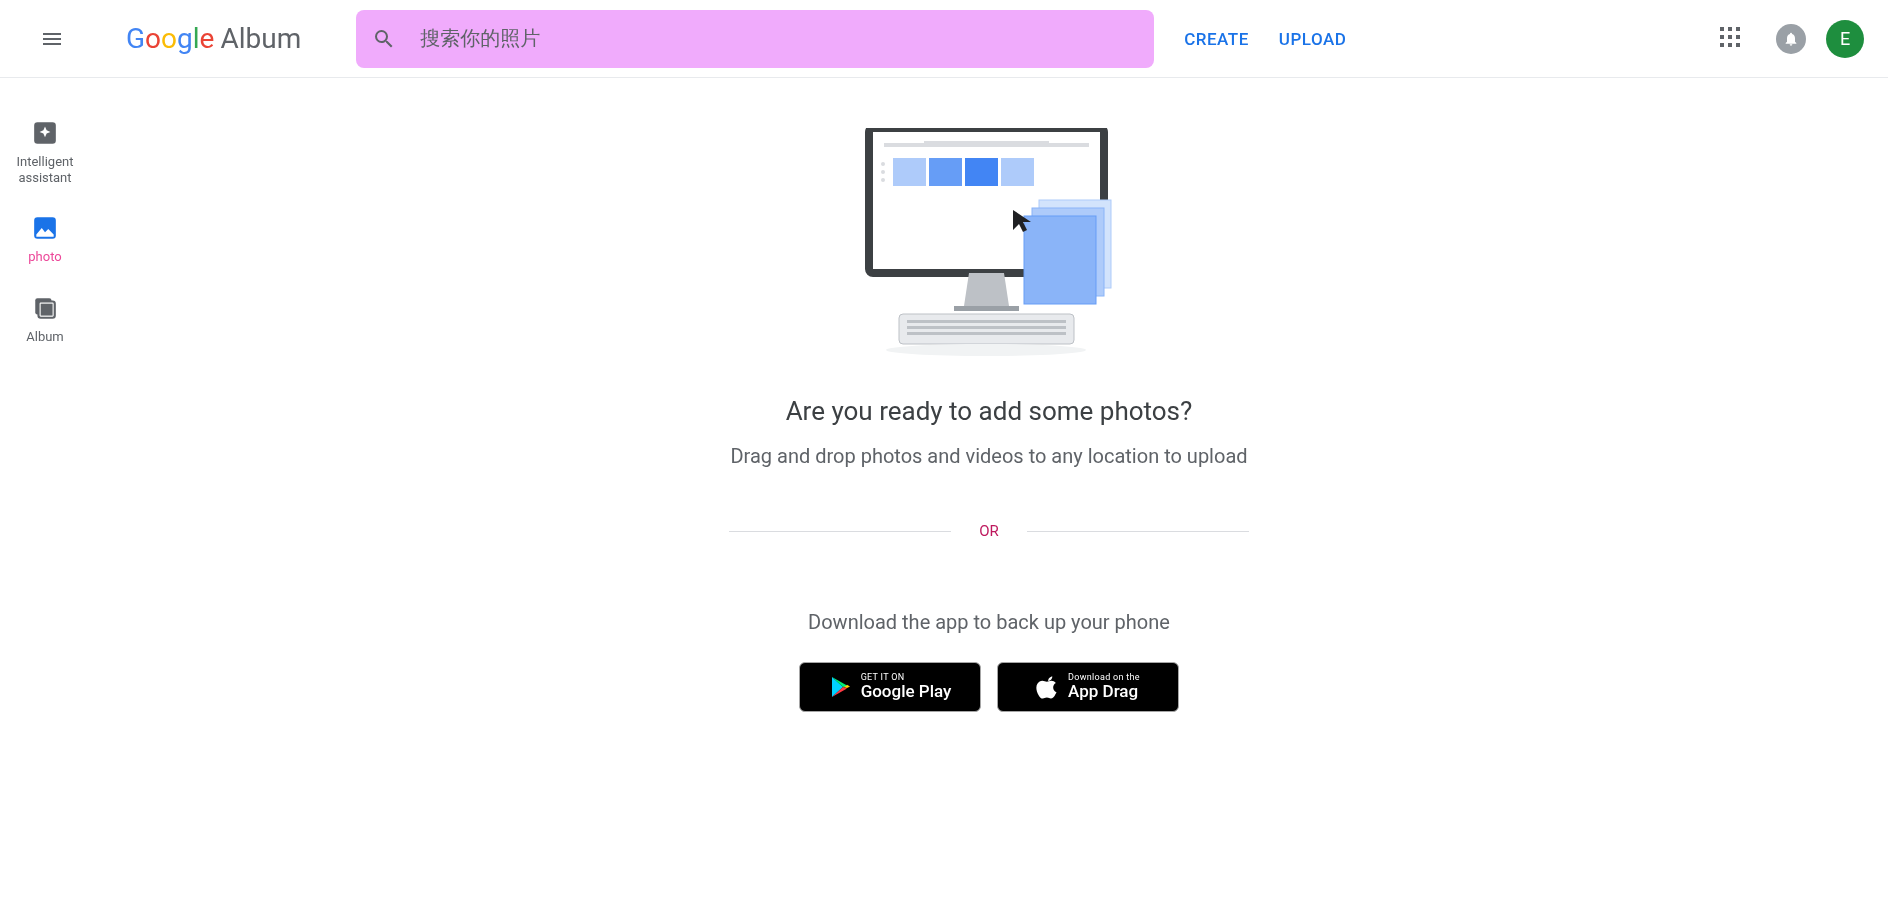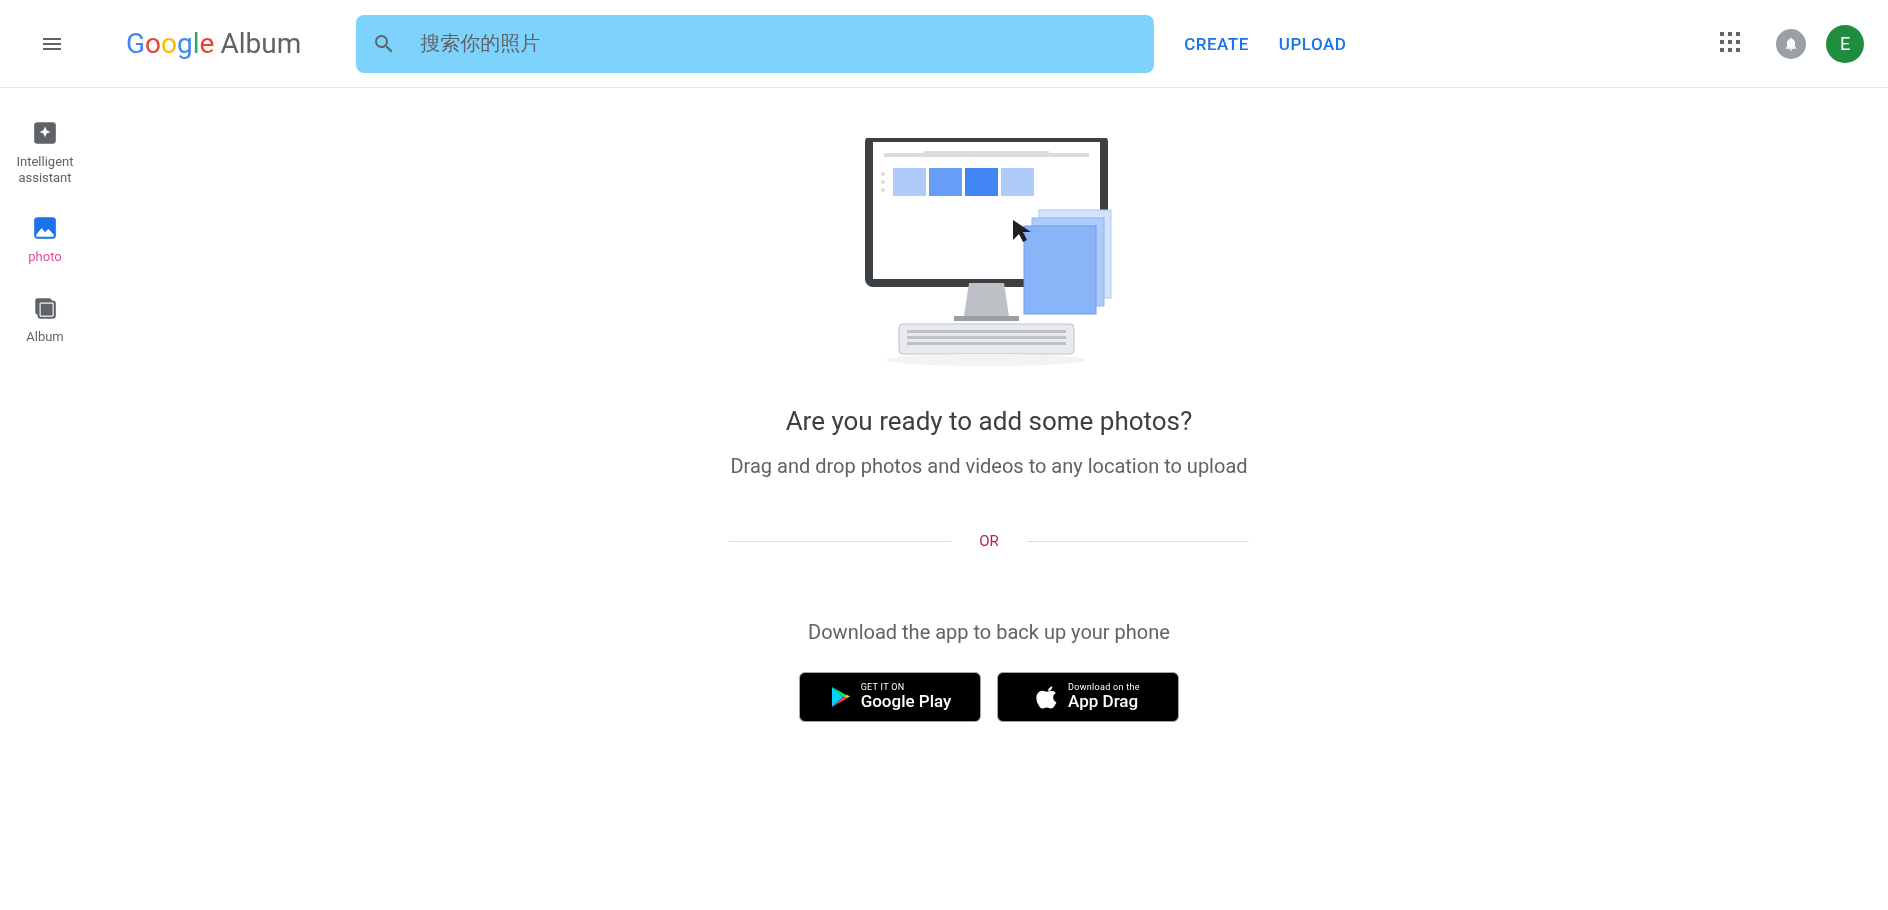--- a/index.html
+++ b/index.html
@@ -2,21 +2,21 @@
 <html><head>
   <meta charset="utf-8">
   <style>
     * { margin: 0; padding: 0; box-sizing: border-box; }
     body { font-family: Roboto, Arial, sans-serif; background: #fff; color: #3c4043; }
     
     
     .header {
       display: flex;
       align-items: center;
-      height: 88px;
+      height: 78px;
       padding: 0 16px;
       border-bottom: 1px solid #e8eaed;
     }
     .menu-btn {
       width: 48px; height: 48px;
       display: flex; align-items: center; justify-content: center;
       cursor: pointer;
       margin-left: 12px;
     }
     .menu-btn svg { width: 24px; height: 24px; fill: #5f6368; }
@@ -33,21 +33,21 @@
     .logo-g2 { color: #4285F4; }
     .logo-l  { color: #34A853; }
     .logo-e  { color: #EA4335; }
     .logo-suffix { color: #5f6368; margin-left: 6px; }
     
     .search-box {
       flex: 0 0 auto;
       margin-left: 55px;
       width: 798px;
       height: 58px;
-      background: #7dd3fc;
+      background: #f0abfc;
       border-radius: 8px;
       display: flex;
       align-items: center;
       padding: 0 16px;
     }
     .search-box svg { width: 24px; height: 24px; fill: #5f6368; }
     .search-input {
       border: none; background: transparent;
       font-size: 20px; color: #3c4043;
       margin-left: 24px; flex: 1; outline: none;

